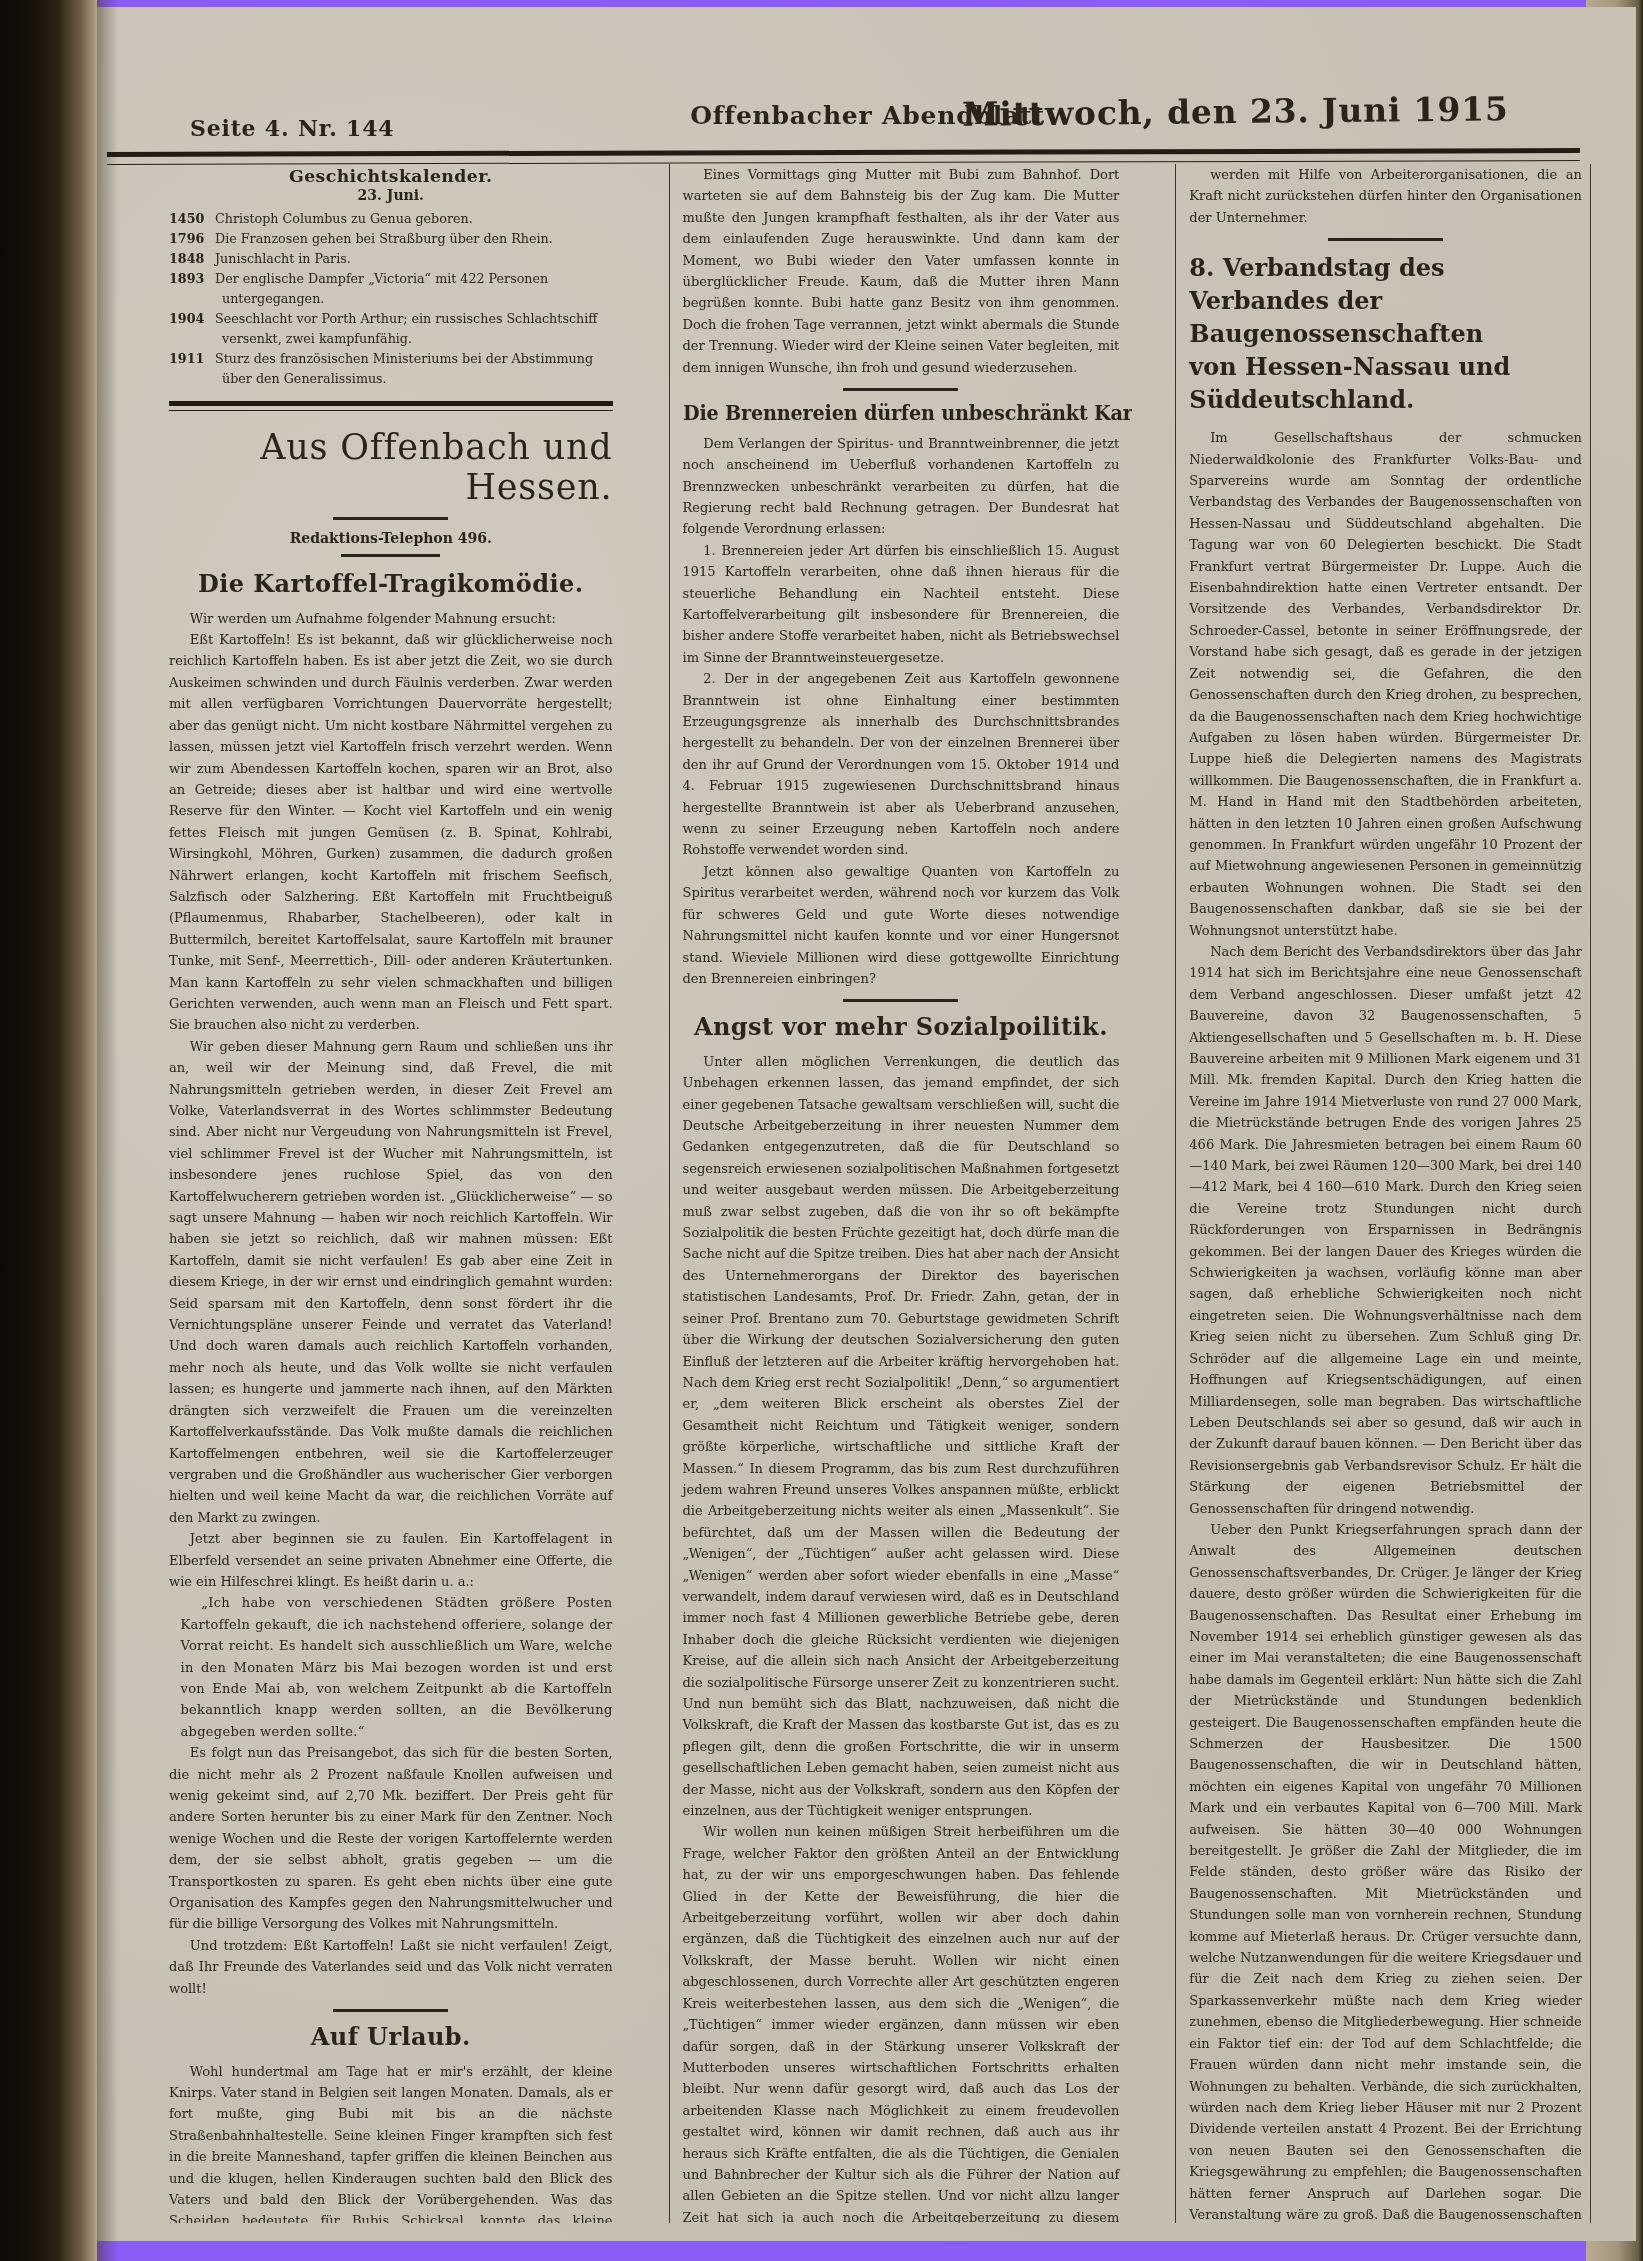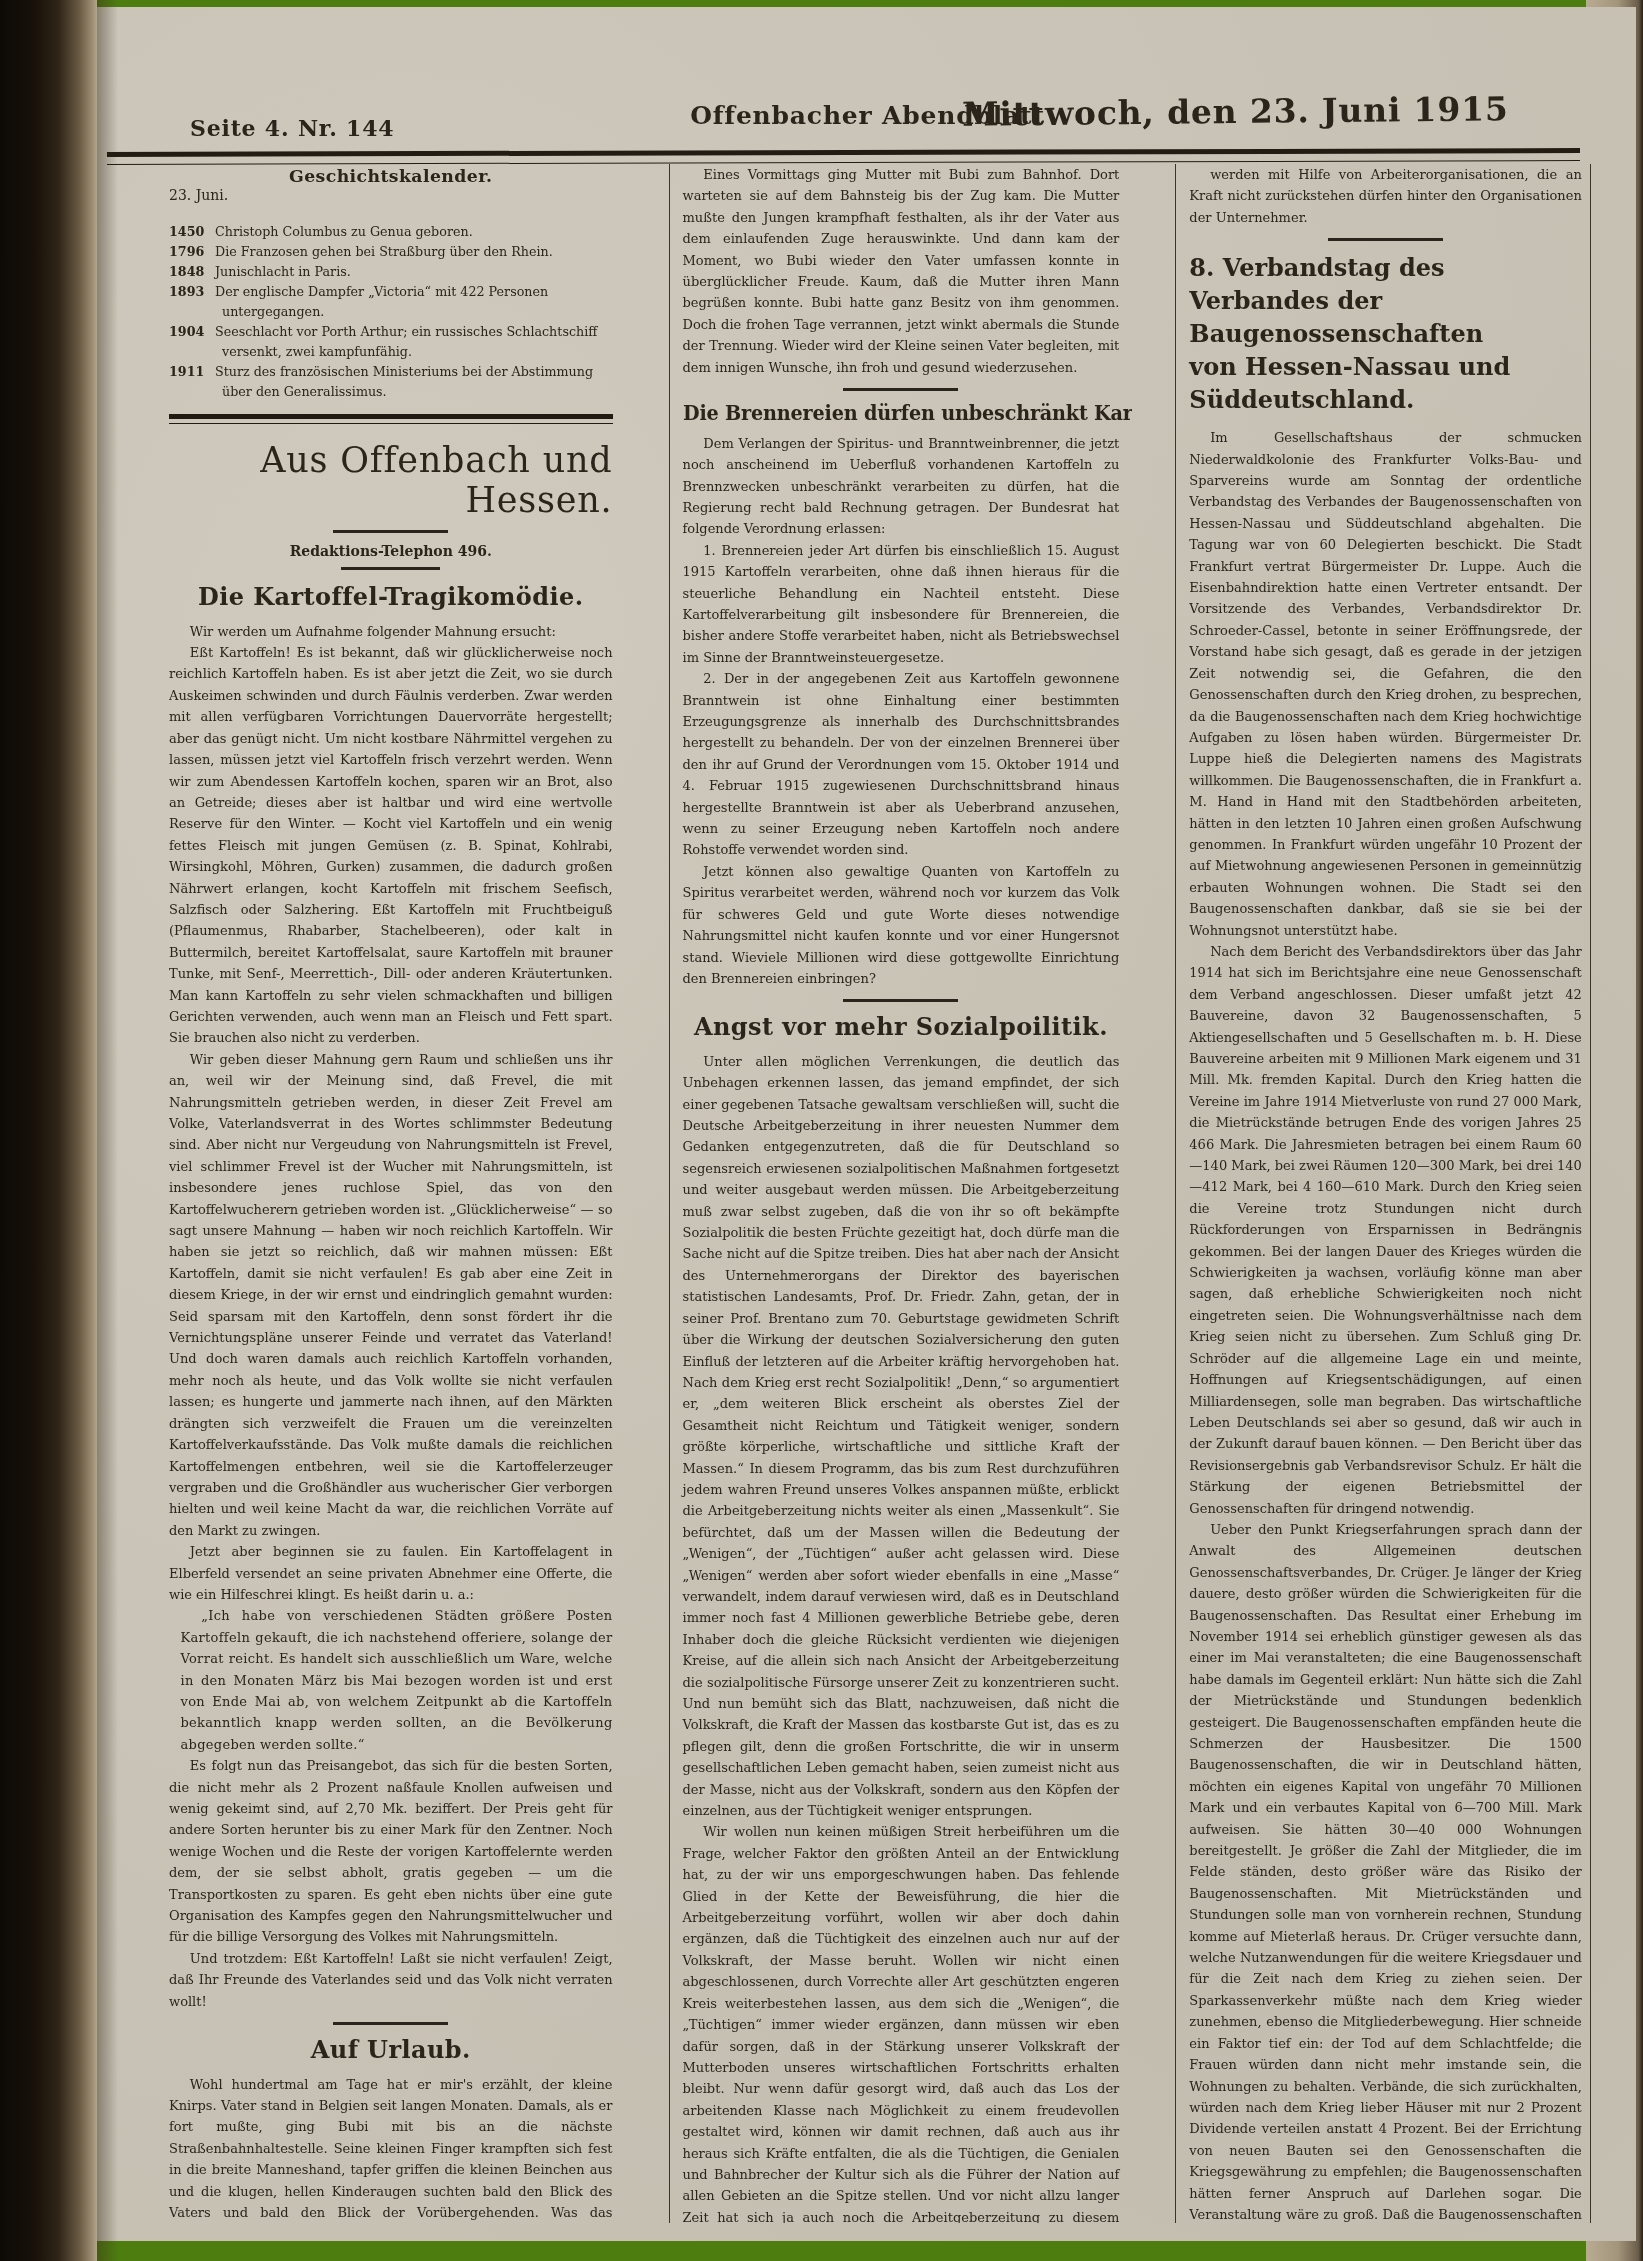--- a/index.html
+++ b/index.html
@@ -1,16 +1,16 @@
 <!DOCTYPE html>
 <html style="font-size:13px"><head>
 <meta charset="utf-8">
 <style>
   html,body{margin:0;padding:0;}
-  .screenshot{position:relative;width:1644px;height:2261px;background:#4d7c0f;overflow:hidden;
+  .screenshot{position:relative;width:1644px;height:2261px;background:#8b5cf6;overflow:hidden;
     font-family:"DejaVu Serif","Liberation Serif",serif;color:#2a241b;}
   .edge-right{position:absolute;top:0;right:0;width:58px;height:100%;
     background:linear-gradient(90deg,#b9ac93 0%,#a3957c 55%,#6b5e49 90%,#1a140c 100%);}
   .paper{position:absolute;left:97px;top:6.6px;width:1539px;height:2234px;
     background:
       radial-gradient(ellipse at 20% 30%, rgba(255,255,255,0.05), rgba(0,0,0,0.03) 70%),
       radial-gradient(ellipse at 80% 70%, rgba(120,100,70,0.06), rgba(0,0,0,0) 60%),
       #ccc7b9;}
   .binding{position:absolute;left:0;top:0;width:97px;height:100%;
     background:linear-gradient(90deg,#0d0a06 0%,#17110a 35%,#2e2517 60%,#6a5b44 82%,#9c8d72 95%,#b4a78d 100%);}
@@ -29,21 +29,21 @@
   .cols{position:absolute;left:169px;top:164px;width:1422px;height:2059px;display:flex;gap:43px;}
   .col{height:100%;overflow:hidden;box-sizing:border-box;}
   .col-left{width:475px;padding-right:13px;}
   .col-mid{width:482px;padding:0 13px;border-left:1.6px solid #3a342a;}
   .col-right{width:432px;padding:0 8.2px 0 13px;border-left:1.6px solid #3a342a;border-right:1.6px solid #3a342a;}
 
   p{margin:0;font-size:13px;line-height:21.4px;text-align:justify;text-indent:1.6em;}
   .quote-para{letter-spacing:0.3px;padding-left:11.5px;}
 
   .cal-title{font-size:17.3px;font-weight:bold;text-align:center;margin:1.6px 0 1.6px;letter-spacing:0.4px;}
-  .cal-date{font-size:14px;font-weight:normal;margin:0 0 19px;}
+  .cal-date{font-size:14px;font-weight:bold;text-align:center;margin:0 0 6px;}
   .cal-list p{font-size:12.7px;line-height:20px;text-indent:0;padding-left:53px;text-align:left;}
   .cal-year{display:inline-block;width:46px;margin-left:-53px;font-weight:bold;}
   .full-rule{border-top:5.8px solid #1f1a12;border-bottom:1.6px solid #1f1a12;height:4.1px;margin:11.5px 0 16.4px;}
 
   .big-title{font-size:35px;font-weight:normal;text-align:right;letter-spacing:0.8px;margin:5px 0 6.6px;}
   .sep{width:115px;height:2.5px;background:#2a251c;margin:10px auto;}
   .sep-double{width:99px;height:3.3px;border-top:2.5px solid #2a251c;border-bottom:1.6px solid #2a251c;margin:8.2px auto 11.5px;box-sizing:border-box;}
   .telephone{font-size:14px;font-weight:bold;text-align:center;margin:3.3px 0;}
   .art-title{font-size:24px;font-weight:bold;text-align:center;margin:8.2px 0 10px;letter-spacing:0.4px;}
   .brennerei-title{font-size:20px;font-weight:bold;white-space:nowrap;transform:scaleX(0.96);transform-origin:left center;margin:6.6px 0 8.2px;letter-spacing:-0.2px;}

